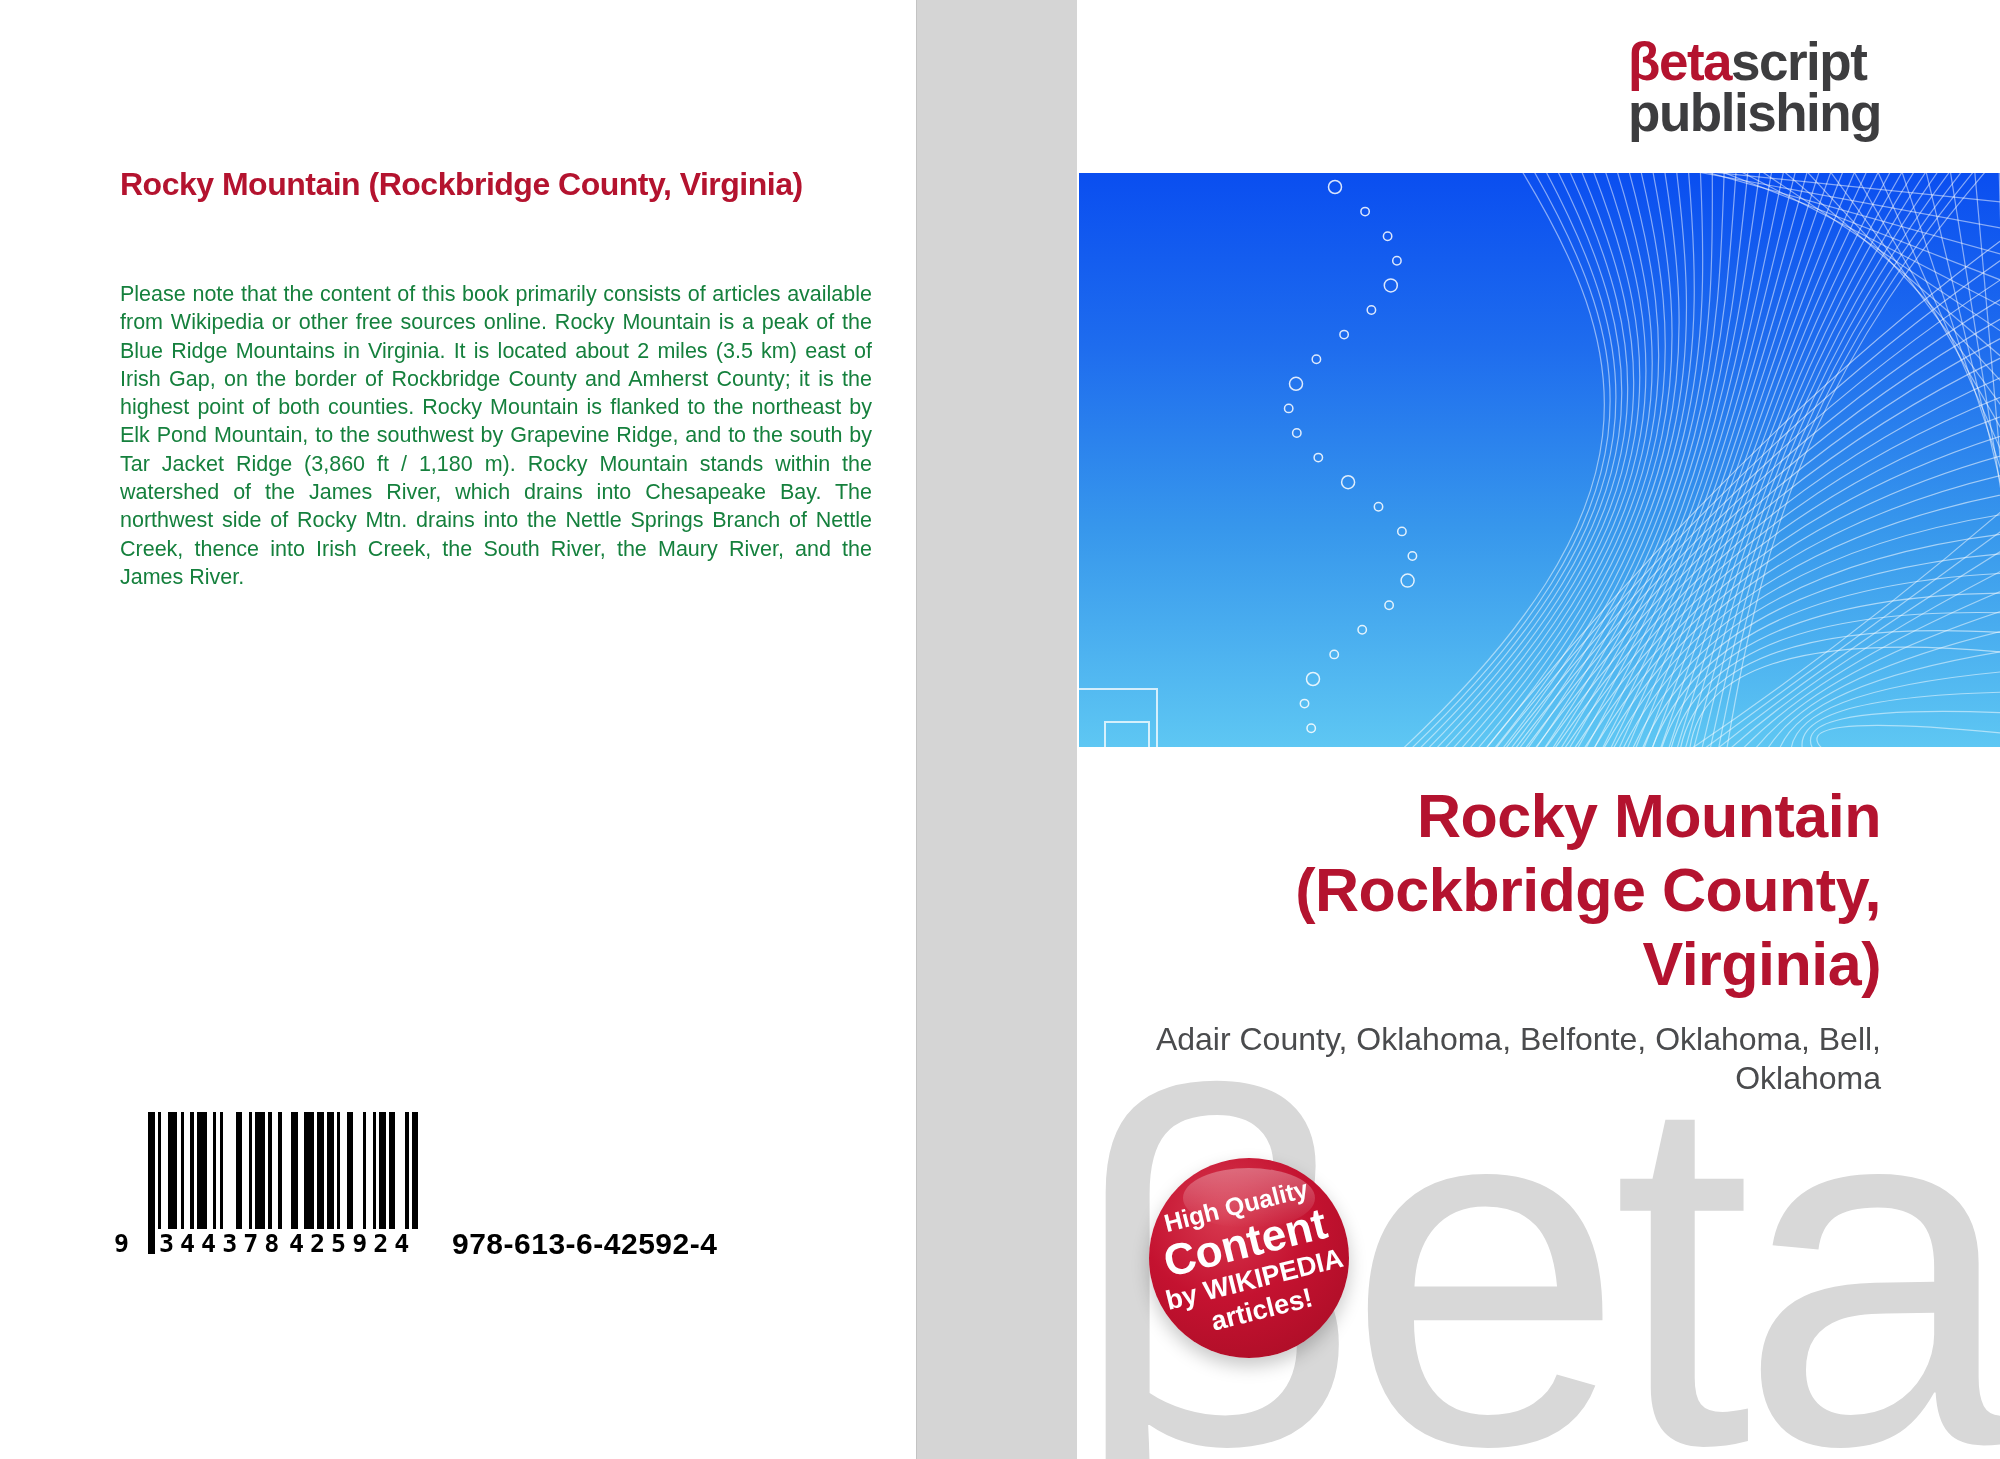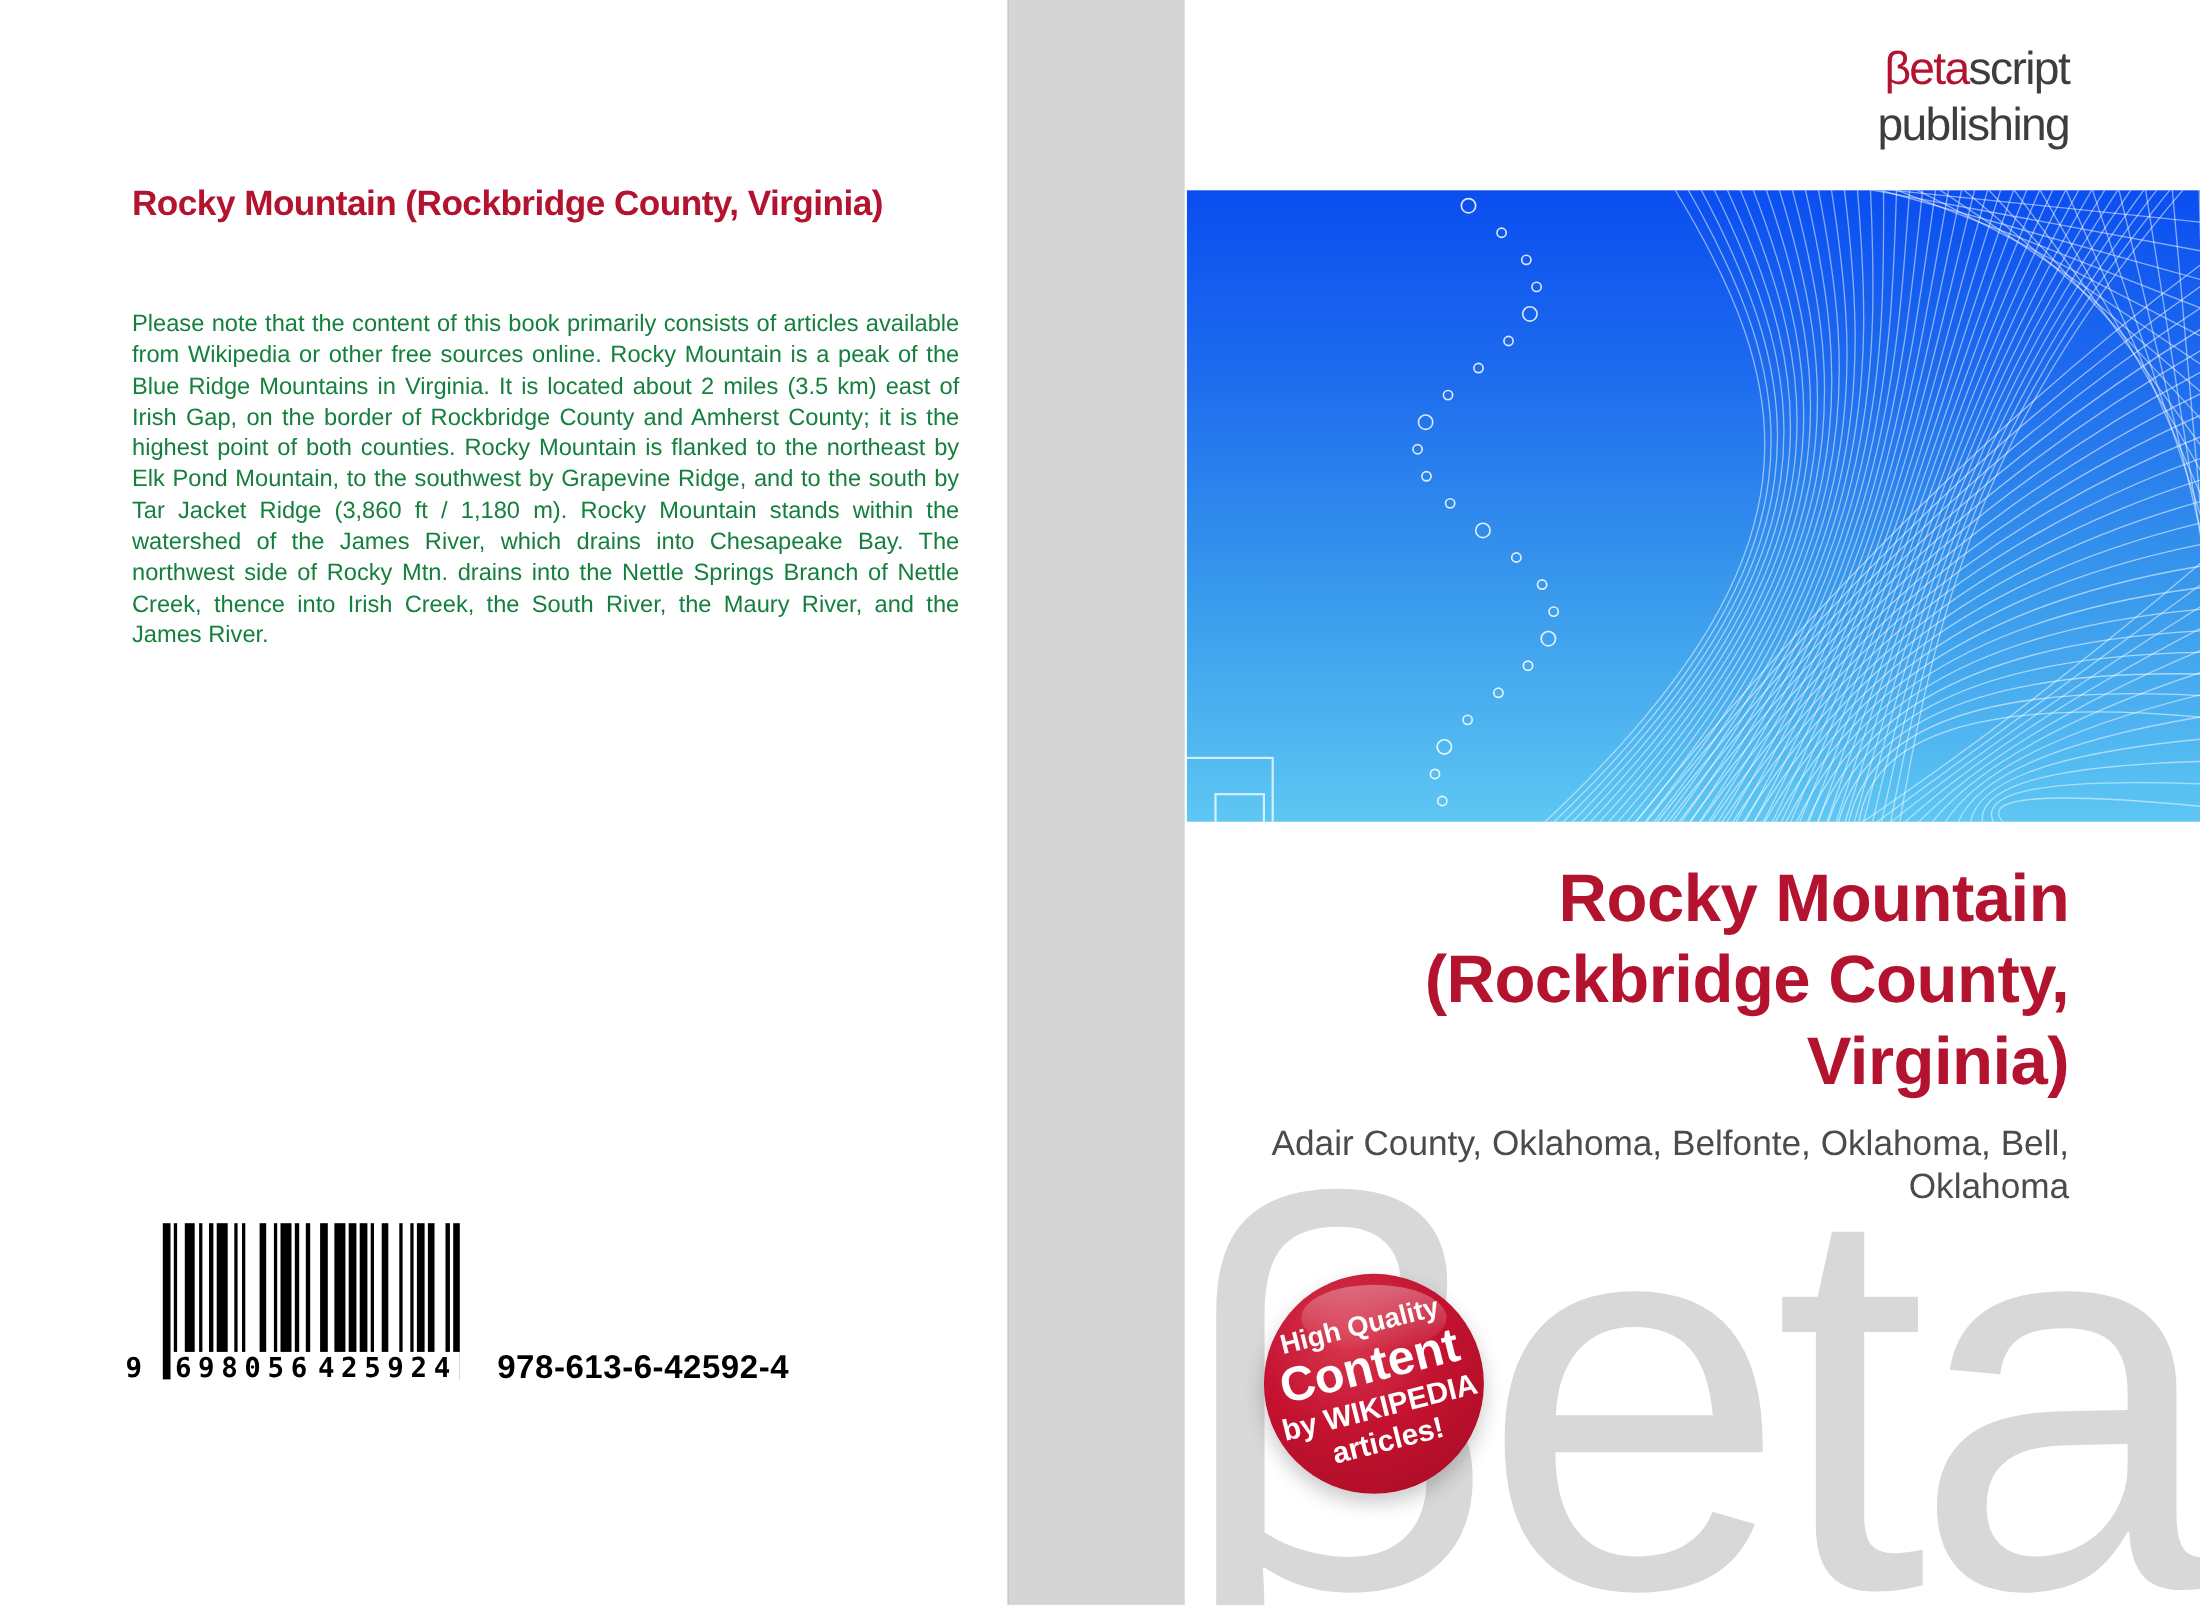--- a/index.html
+++ b/index.html
@@ -35,22 +35,22 @@
   .isbn{position:absolute;left:452px;top:1227px;font-size:30px;font-weight:bold;
       color:#000;letter-spacing:0.5px;}
 
   
   .spine{position:absolute;left:916px;top:0;width:160px;height:1459px;
       background:var(--spine-gray);border-left:1px solid #c3c3c3;border-right:1px solid #cfcfcf;}
 
   
   .front-cover{position:absolute;left:1077px;top:0;width:923px;height:1459px;
       background:#fff;overflow:hidden;}
-  .logo{position:absolute;top:36px;right:119px;text-align:right;z-index:2;
-      font-weight:normal;font-size:42px;line-height:51px;letter-spacing:-1.5px;color:#3d3d3f;}
+  .logo{position:absolute;top:36px;right:119px;z-index:2;
+      font-weight:bold;font-size:53px;line-height:51px;letter-spacing:-1.5px;color:#3d3d3f;}
   .logo-beta{color:var(--red);}
   .cover-art{position:absolute;left:2px;top:173px;width:921px;height:574px;
       background:linear-gradient(180deg,var(--blue-top) 0%,var(--blue-mid1) 30%,var(--blue-mid2) 62%,var(--blue-bottom) 100%);}
   .cover-art svg{position:absolute;left:0;top:0;width:100%;height:100%;display:block;}
 
   .watermark{position:absolute;left:-6px;top:1020px;z-index:1;
       font-size:500px;line-height:1;font-weight:normal;color:var(--watermark-gray);
       letter-spacing:-12px;white-space:nowrap;}
 
   .front-title{position:absolute;right:119px;top:779px;margin:0;text-align:right;z-index:2;
@@ -77,21 +77,21 @@
 
 <div class="page">
 
   <section class="back-cover">
     <h1 class="back-title">Rocky Mountain (Rockbridge County, Virginia)</h1>
     <p class="back-body">Please note that the content of this book primarily consists of articles available from Wikipedia or other free sources online. Rocky Mountain is a peak of the Blue Ridge Mountains in Virginia. It is located about 2 miles (3.5 km) east of Irish Gap, on the border of Rockbridge County and Amherst County; it is the highest point of both counties. Rocky Mountain is flanked to the northeast by Elk Pond Mountain, to the southwest by Grapevine Ridge, and to the south by Tar Jacket Ridge (3,860 ft / 1,180 m). Rocky Mountain stands within the watershed of the James River, which drains into Chesapeake Bay. The northwest side of Rocky Mtn. drains into the Nettle Springs Branch of Nettle Creek, thence into Irish Creek, the South River, the Maury River, and the James River.</p>
 
     <div class="barcode">
       <div class="barcode-bars" id="barcode-bars"><span class="bar" style="width:6.530120481927711px;height:142px;background:#000"></span><span class="bar" style="width:3.2650602409638556px;height:142px;background:transparent"></span><span class="bar" style="width:3.2650602409638556px;height:142px;background:#000"></span><span class="bar" style="width:6.530120481927711px;height:118px;background:transparent"></span><span class="bar" style="width:9.795180722891567px;height:118px;background:#000"></span><span class="bar" style="width:3.2650602409638556px;height:118px;background:transparent"></span><span class="bar" style="width:3.2650602409638556px;height:118px;background:#000"></span><span class="bar" style="width:6.530120481927711px;height:118px;background:transparent"></span><span class="bar" style="width:3.2650602409638556px;height:118px;background:#000"></span><span class="bar" style="width:3.2650602409638556px;height:118px;background:transparent"></span><span class="bar" style="width:9.795180722891567px;height:118px;background:#000"></span><span class="bar" style="width:6.530120481927711px;height:118px;background:transparent"></span><span class="bar" style="width:3.2650602409638556px;height:118px;background:#000"></span><span class="bar" style="width:3.2650602409638556px;height:118px;background:transparent"></span><span class="bar" style="width:3.2650602409638556px;height:118px;background:#000"></span><span class="bar" style="width:13.060240963855422px;height:118px;background:transparent"></span><span class="bar" style="width:6.530120481927711px;height:118px;background:#000"></span><span class="bar" style="width:6.530120481927711px;height:118px;background:transparent"></span><span class="bar" style="width:3.2650602409638556px;height:118px;background:#000"></span><span class="bar" style="width:3.2650602409638556px;height:118px;background:transparent"></span><span class="bar" style="width:9.795180722891567px;height:118px;background:#000"></span><span class="bar" style="width:3.2650602409638556px;height:118px;background:transparent"></span><span class="bar" style="width:3.2650602409638556px;height:118px;background:#000"></span><span class="bar" style="width:6.530120481927711px;height:142px;background:transparent"></span><span class="bar" style="width:3.2650602409638556px;height:142px;background:#000"></span><span class="bar" style="width:9.795180722891567px;height:142px;background:transparent"></span><span class="bar" style="width:6.530120481927711px;height:118px;background:#000"></span><span class="bar" style="width:6.530120481927711px;height:118px;background:transparent"></span><span class="bar" style="width:9.795180722891567px;height:118px;background:#000"></span><span class="bar" style="width:3.2650602409638556px;height:118px;background:transparent"></span><span class="bar" style="width:6.530120481927711px;height:118px;background:#000"></span><span class="bar" style="width:3.2650602409638556px;height:118px;background:transparent"></span><span class="bar" style="width:6.530120481927711px;height:118px;background:#000"></span><span class="bar" style="width:3.2650602409638556px;height:118px;background:transparent"></span><span class="bar" style="width:3.2650602409638556px;height:118px;background:#000"></span><span class="bar" style="width:6.530120481927711px;height:118px;background:transparent"></span><span class="bar" style="width:6.530120481927711px;height:118px;background:#000"></span><span class="bar" style="width:9.795180722891567px;height:118px;background:transparent"></span><span class="bar" style="width:3.2650602409638556px;height:118px;background:#000"></span><span class="bar" style="width:6.530120481927711px;height:118px;background:transparent"></span><span class="bar" style="width:3.2650602409638556px;height:118px;background:#000"></span><span class="bar" style="width:3.2650602409638556px;height:118px;background:transparent"></span><span class="bar" style="width:6.530120481927711px;height:118px;background:#000"></span><span class="bar" style="width:3.2650602409638556px;height:118px;background:transparent"></span><span class="bar" style="width:6.530120481927711px;height:118px;background:#000"></span><span class="bar" style="width:9.795180722891567px;height:118px;background:transparent"></span><span class="bar" style="width:3.2650602409638556px;height:142px;background:#000"></span><span class="bar" style="width:3.2650602409638556px;height:142px;background:transparent"></span><span class="bar" style="width:6.530120481927711px;height:142px;background:#000"></span></div>
       <span class="bc-digit bc-lead">9</span>
-      <span class="bc-digit bc-g1">698056</span>
+      <span class="bc-digit bc-g1">344378</span>
       <span class="bc-digit bc-g2">425924</span>
     </div>
     <div class="isbn">978-613-6-42592-4</div>
   </section>
 
   <div class="spine"></div>
 
   <section class="front-cover">
 
     <div class="logo">

